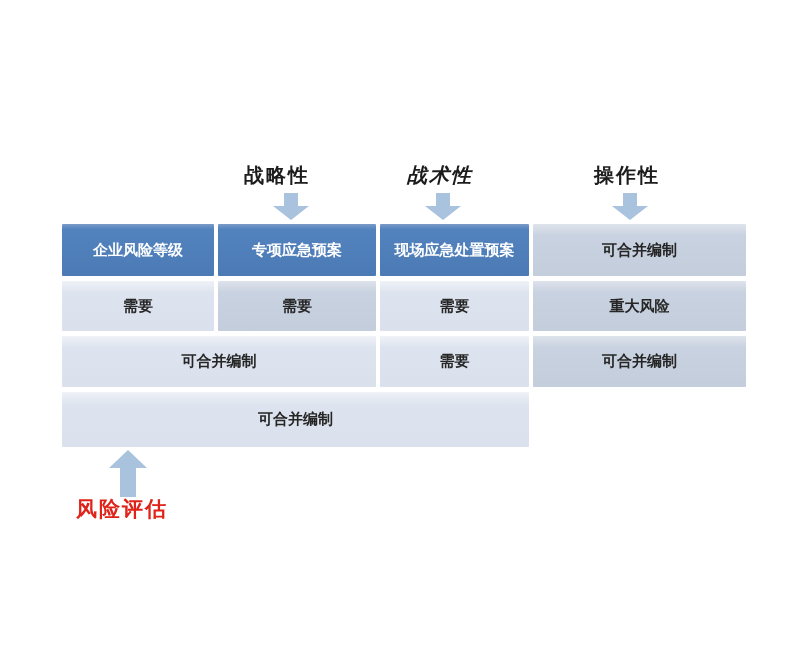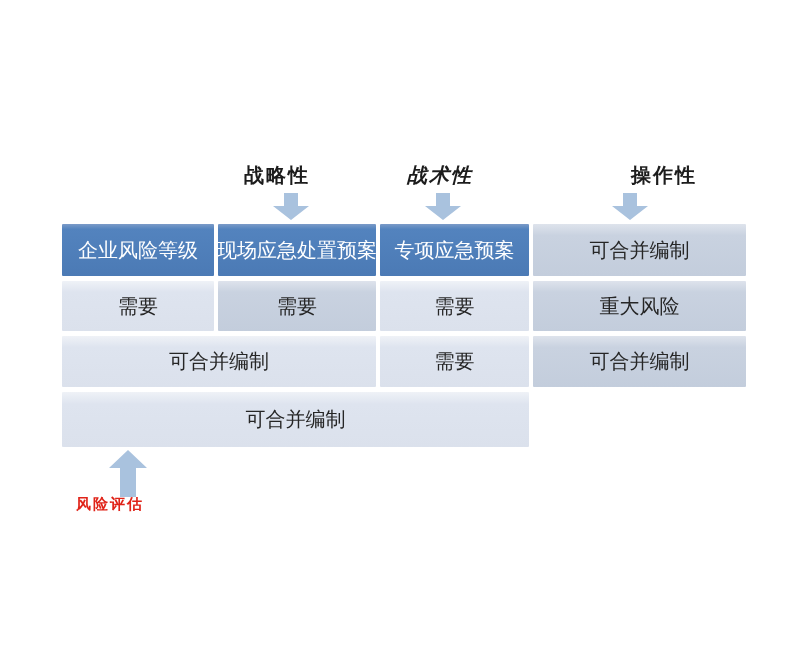--- a/index.html
+++ b/index.html
@@ -30,21 +30,21 @@
   .risk-table {
     position: absolute;
     left: 62px; top: 224px;
     display: grid;
     grid-template-columns: 152px 158px 149px 213px;
     grid-template-rows: 52px 50px 51px 55px;
     column-gap: 4px; row-gap: 5px;
   }
   .cell {
     display: flex; align-items: center; justify-content: center;
-    font-weight: normal; font-size: 20px; color: #262626;
+    font-weight: bold; font-size: 15px; color: #262626;
     white-space: nowrap;
     border-radius: 1px;
   }
   .cell.header {
     background: linear-gradient(180deg, #7b9bc8 0%, #5383be 10%, #4b7ab5 100%);
     color: #ffffff;
   }
   .cell.dark {
     background: linear-gradient(180deg, #dee3ec 0%, #c9d2e0 22%, #c3cddc 100%);
   }
@@ -53,56 +53,56 @@
   }
   .span2 { grid-column: span 2; }
   .span3 { grid-column: span 3; }
 
   
   .bottom-label {
     position: absolute;
     left: 76px; top: 495px;
     font-family: "Liberation Serif", serif;
     font-weight: bold;
-    font-size: 15px;
+    font-size: 21px;
     color: #e02318;
     letter-spacing: 2px;
     white-space: nowrap;
   }
 </style>
 </head>
 <body>
 
 <div class="canvas">
 
   <div class="top-label" style="left:277px; top:162px;">战略性</div>
   <div class="top-label" style="left:440px; top:162px;font-style:italic;">战术性</div>
-  <div class="top-label" style="left:664px; top:162px;">操作性</div>
+  <div class="top-label" style="left:627px; top:162px;">操作性</div>
 
   <div class="arrow" style="left:291px; top:193px;">
     <svg width="38" height="27" viewBox="0 0 38 27">
         <polygon points="12,0 26,0 26,13 37,13 19,27 1,13 12,13" fill="#a9c2de"></polygon>
       </svg>
   </div>
   <div class="arrow" style="left:443px; top:193px;">
     <svg width="38" height="27" viewBox="0 0 38 27">
         <polygon points="12,0 26,0 26,13 37,13 19,27 1,13 12,13" fill="#a9c2de"></polygon>
       </svg>
   </div>
   <div class="arrow" style="left:630px; top:193px;">
     <svg width="38" height="27" viewBox="0 0 38 27">
         <polygon points="12,0 26,0 26,13 37,13 19,27 1,13 12,13" fill="#a9c2de"></polygon>
       </svg>
   </div>
 
   <div class="risk-table">
 
     <div class="cell header">企业风险等级</div>
+    <div class="cell header">专项应急预案</div>
     <div class="cell header">现场应急处置预案</div>
-    <div class="cell header">专项应急预案</div>
 
     <div class="cell dark">可合并编制</div>
     <div class="cell light">需要</div>
     <div class="cell dark">需要</div>
     <div class="cell light">需要</div>
 
     <div class="cell dark">重大风险</div>
     <div class="cell light span2">可合并编制</div>
     <div class="cell light">需要</div>
 

